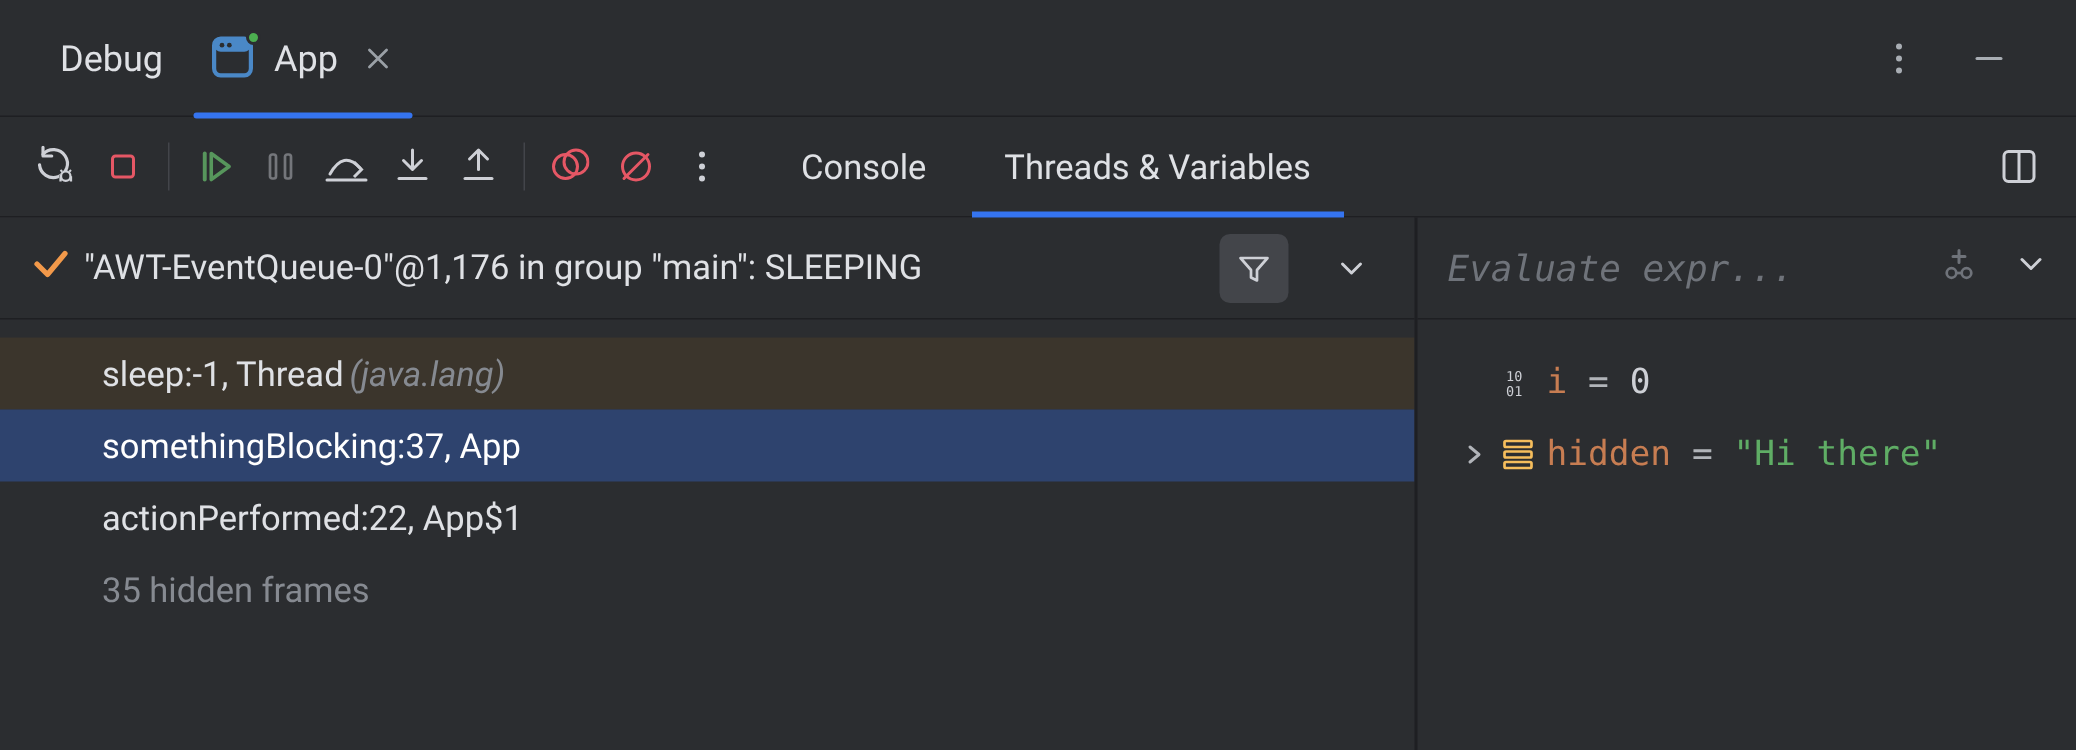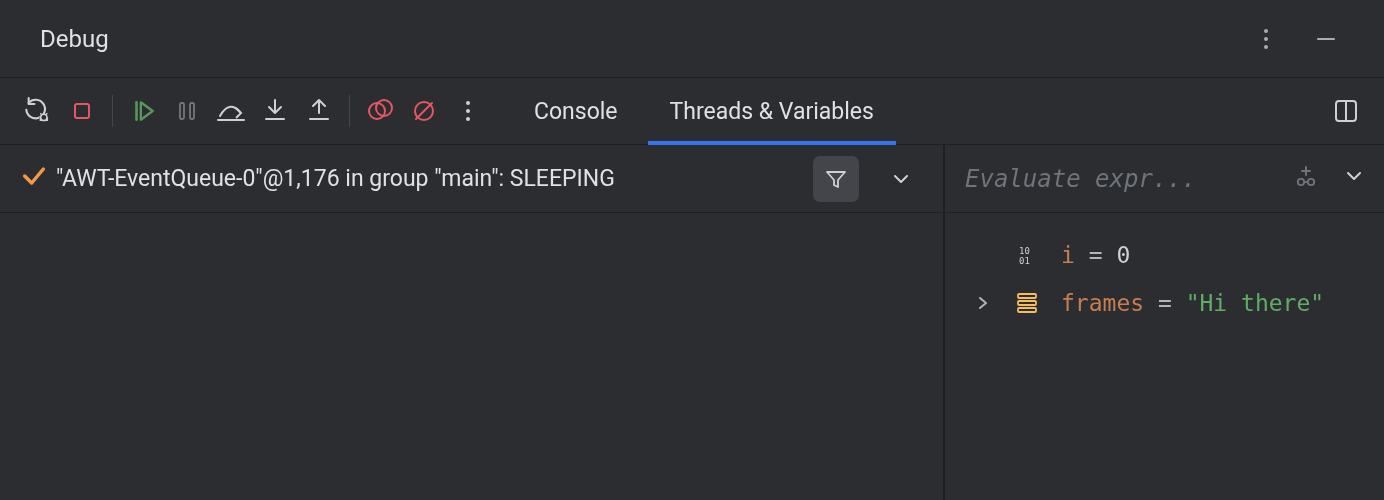--- a/index.html
+++ b/index.html
@@ -162,41 +162,58 @@
   .eval-right-icons { display:flex; align-items:center; gap:24px; color:#6f737a; }
   .eval-right-icons .enabled { color:#ced0d6; }
 
   
   .vars { padding: 18px 0; }
   .var-row {
     height: 48px;
     display: flex; align-items: center;
     padding-left: 28px;
     font-size: 23px;
-    gap: 20px;
+    gap: 5px;
     font-family: ui-monospace, SFMono-Regular, Menlo, Consolas, monospace;
   }
   .var-expand { width: 20px; color:#9aa0a6; display:flex; align-items:center; justify-content:center; }
   .var-kind-icon { width:28px; height:28px; display:flex; align-items:center; justify-content:center; color:#f5bd5c; }
   .var-name { color: #c77d52; }
   .var-eq { color: #b1b4b9; }
   .var-num { color: #ced0d6; }
   .var-str { color: #5fad65; }
 
   
   .app-icon { position:relative; width:30px; height:30px; }
   .app-icon svg { position:absolute; left:0; top:0; }
   .app-icon .dot { position:absolute; right:-3px; top:-4px; width:10px; height:10px; background:#4caf50; border-radius:50%; border:2px solid #2b2d30; }
 </style>
 </head>
 <body>
 
 <div class="tabstrip">
   <div class="tab">
     <span class="label">Debug</span>
+  </div>
+  <div class="tab active">
+    <span class="app-icon">
+      <svg width="28" height="28" viewBox="0 0 16 16" fill="none">
+          <rect x="1" y="1" width="14" height="14" rx="2.5" stroke="#4a88c7" stroke-width="1.6"></rect>
+          <rect x="1" y="1" width="14" height="5" rx="2.5" fill="#4a88c7"></rect>
+          <circle cx="4" cy="3.5" r="0.9" fill="#2b2d30"></circle>
+          <circle cx="6.8" cy="3.5" r="0.9" fill="#2b2d30"></circle>
+        </svg>
+      <span class="dot"></span>
+    </span>
+    <span class="label">App</span>
+    <span class="tab-close">
+      <svg width="16" height="16" viewBox="0 0 14 14">
+          <path d="M2 2 L12 12 M12 2 L2 12" stroke="currentColor" stroke-width="1.6" stroke-linecap="round"></path>
+        </svg>
+    </span>
   </div>
   <div class="right">
     <span class="icon-btn">
       <svg width="6" height="24" viewBox="0 0 6 24">
           <circle cx="3" cy="4" r="2" fill="currentColor"></circle>
           <circle cx="3" cy="12" r="2" fill="currentColor"></circle>
           <circle cx="3" cy="20" r="2" fill="currentColor"></circle>
         </svg>
     </span>
     <span class="icon-btn">
@@ -308,20 +325,35 @@
         <svg width="24" height="24" viewBox="0 0 24 24">
             <path d="M3 5 H21 L14 13 V20 L10 18 V13 Z" stroke="#ced0d6" stroke-width="1.8" fill="none" stroke-linejoin="round"></path>
           </svg>
       </span>
       <span class="chevron-btn">
         <svg width="20" height="20" viewBox="0 0 20 20">
             <path d="M4 7 L10 13 L16 7" stroke="#ced0d6" stroke-width="2" fill="none" stroke-linecap="round" stroke-linejoin="round"></path>
           </svg>
       </span>
     </div>
+    <div class="frames">
+      <div class="frame">
+        <span class="frame-prim">sleep:-1, Thread </span>
+        <span class="frame-dim">(java.lang)</span>
+      </div>
+      <div class="frame selected">
+        <span class="frame-prim">somethingBlocking:37, App</span>
+      </div>
+      <div class="frame">
+        <span class="frame-prim">actionPerformed:22, App$1</span>
+      </div>
+      <div class="frame hidden-frames">
+        <span>35 hidden frames</span>
+      </div>
+    </div>
   </div>
 
   <div class="right-pane">
     <div class="eval-bar">
       <span class="eval-placeholder">Evaluate expr...</span>
       <span class="eval-right-icons">
         <span>
           <svg width="28" height="28" viewBox="0 0 28 28">
               <path d="M14 5 v8 M10 9 h8" stroke="#6f737a" stroke-width="2" stroke-linecap="round"></path>
               <circle cx="9" cy="20" r="3.2" stroke="#6f737a" stroke-width="1.8" fill="none"></circle>
@@ -358,20 +390,20 @@
             </svg>
         </span>
         <span class="var-kind-icon">
           <svg width="24" height="24" viewBox="0 0 24 24">
               <rect x="3" y="3" width="18" height="4" rx="1" stroke="#f5bd5c" stroke-width="1.8" fill="none"></rect>
               <rect x="3" y="10" width="18" height="4" rx="1" stroke="#f5bd5c" stroke-width="1.8" fill="none"></rect>
               <rect x="3" y="17" width="18" height="4" rx="1" stroke="#f5bd5c" stroke-width="1.8" fill="none"></rect>
             </svg>
         </span>
         <span>
-          <span class="var-name">frames</span>
+          <span class="var-name">hidden</span>
           <span class="var-eq"> = </span>
           <span class="var-str">"Hi there"</span>
         </span>
       </div>
     </div>
   </div>
 </div>
 
 </body></html>

